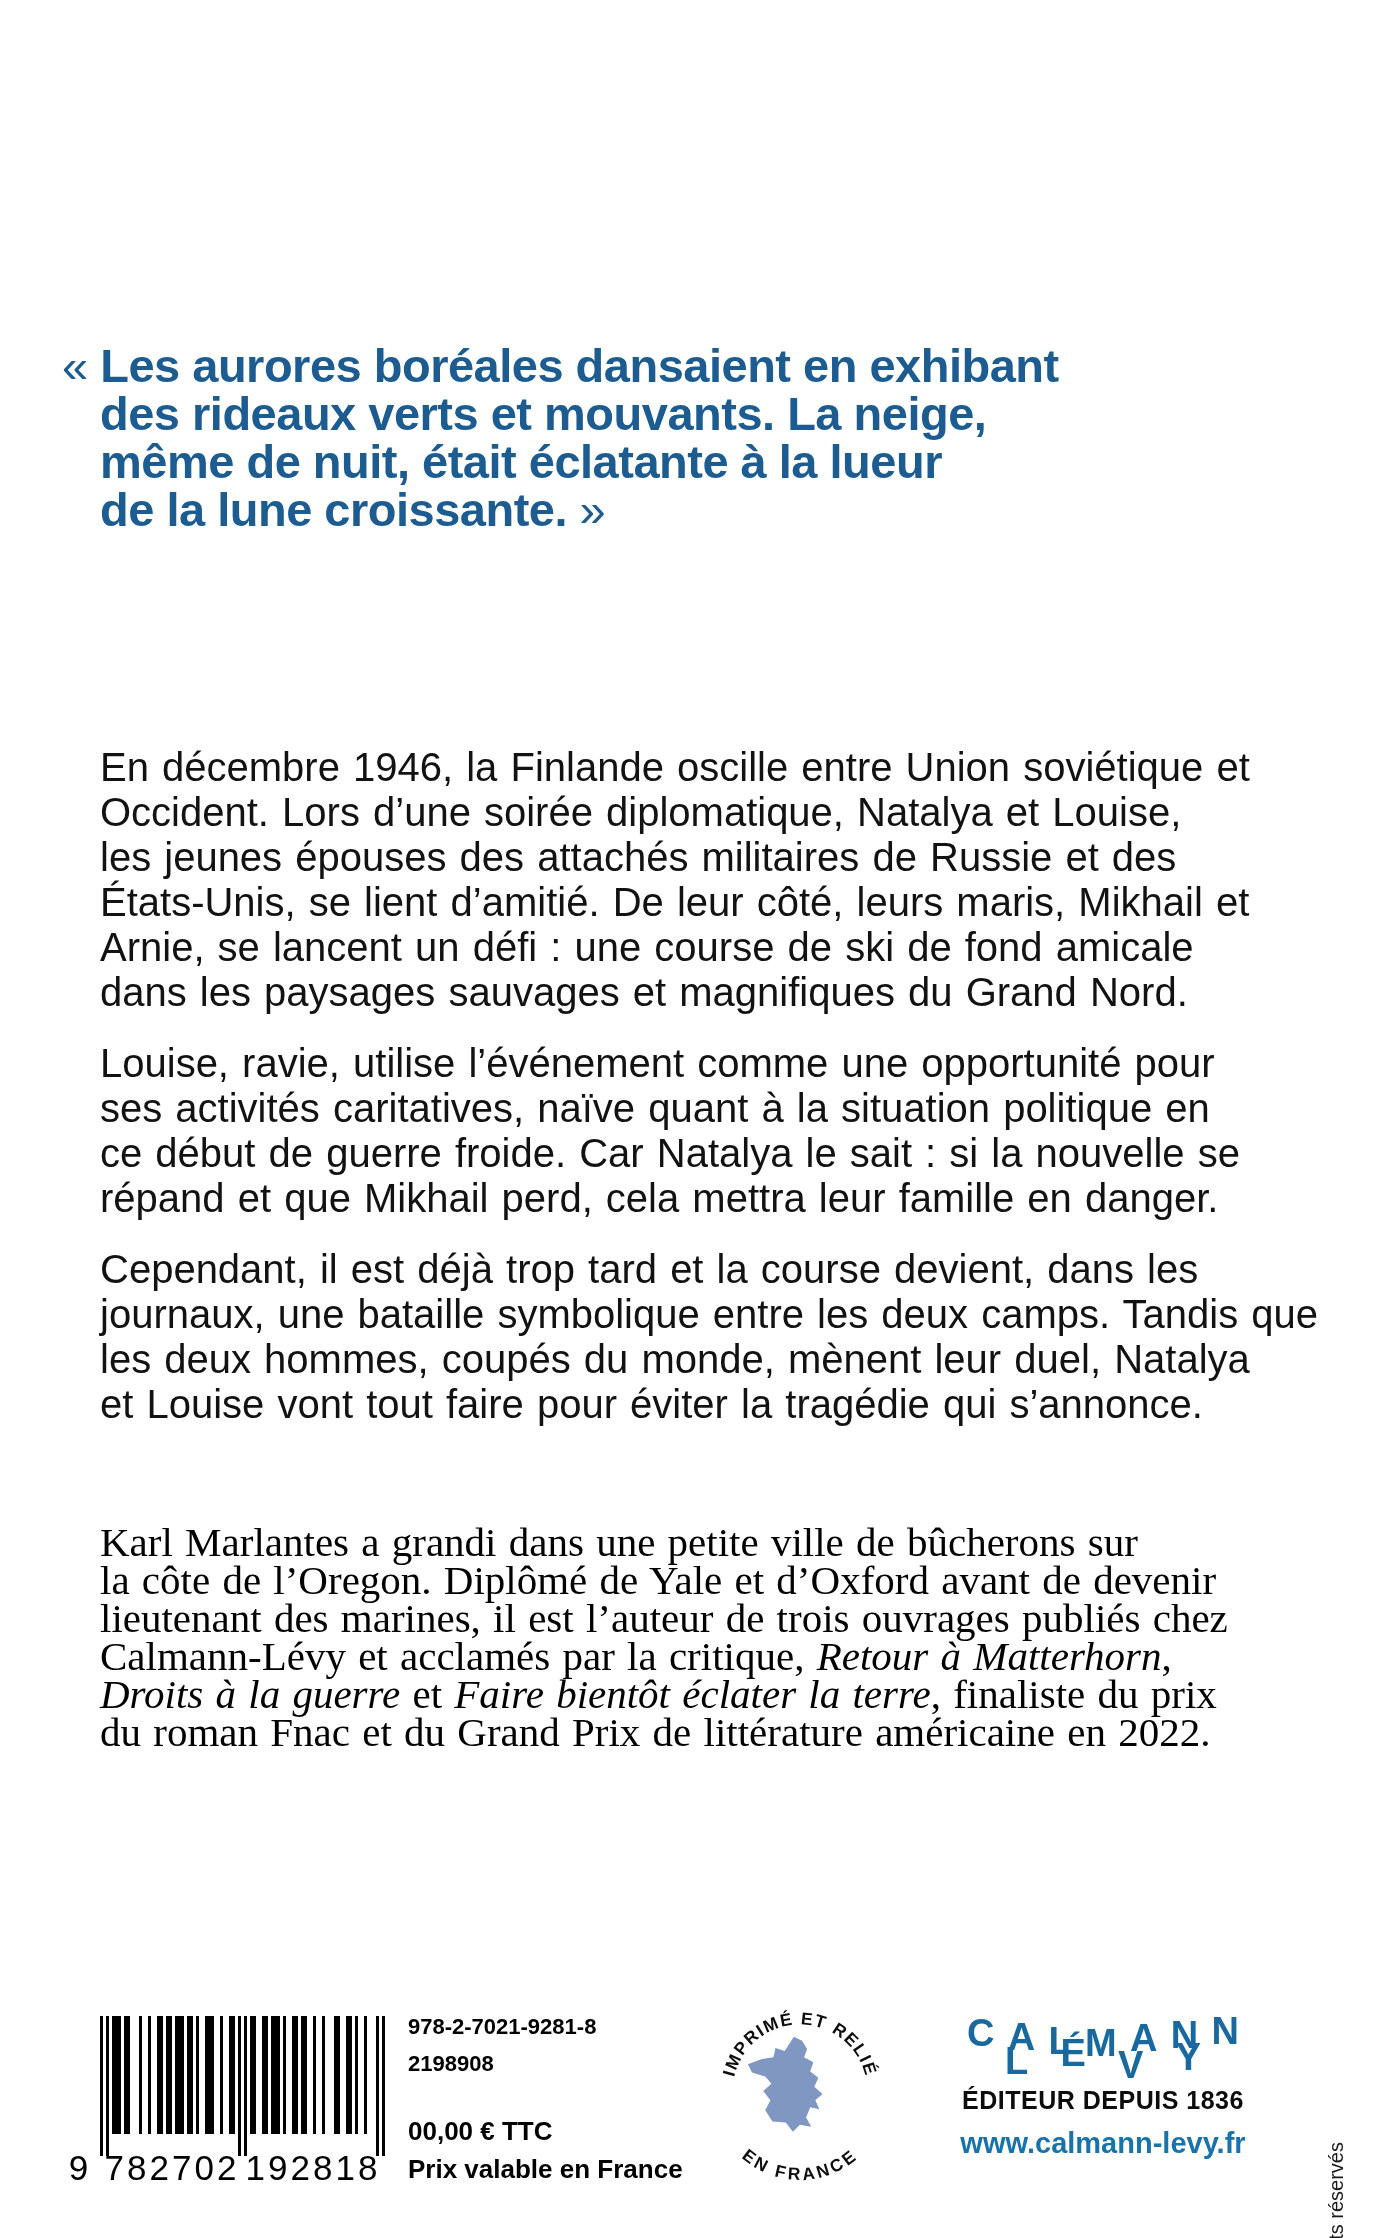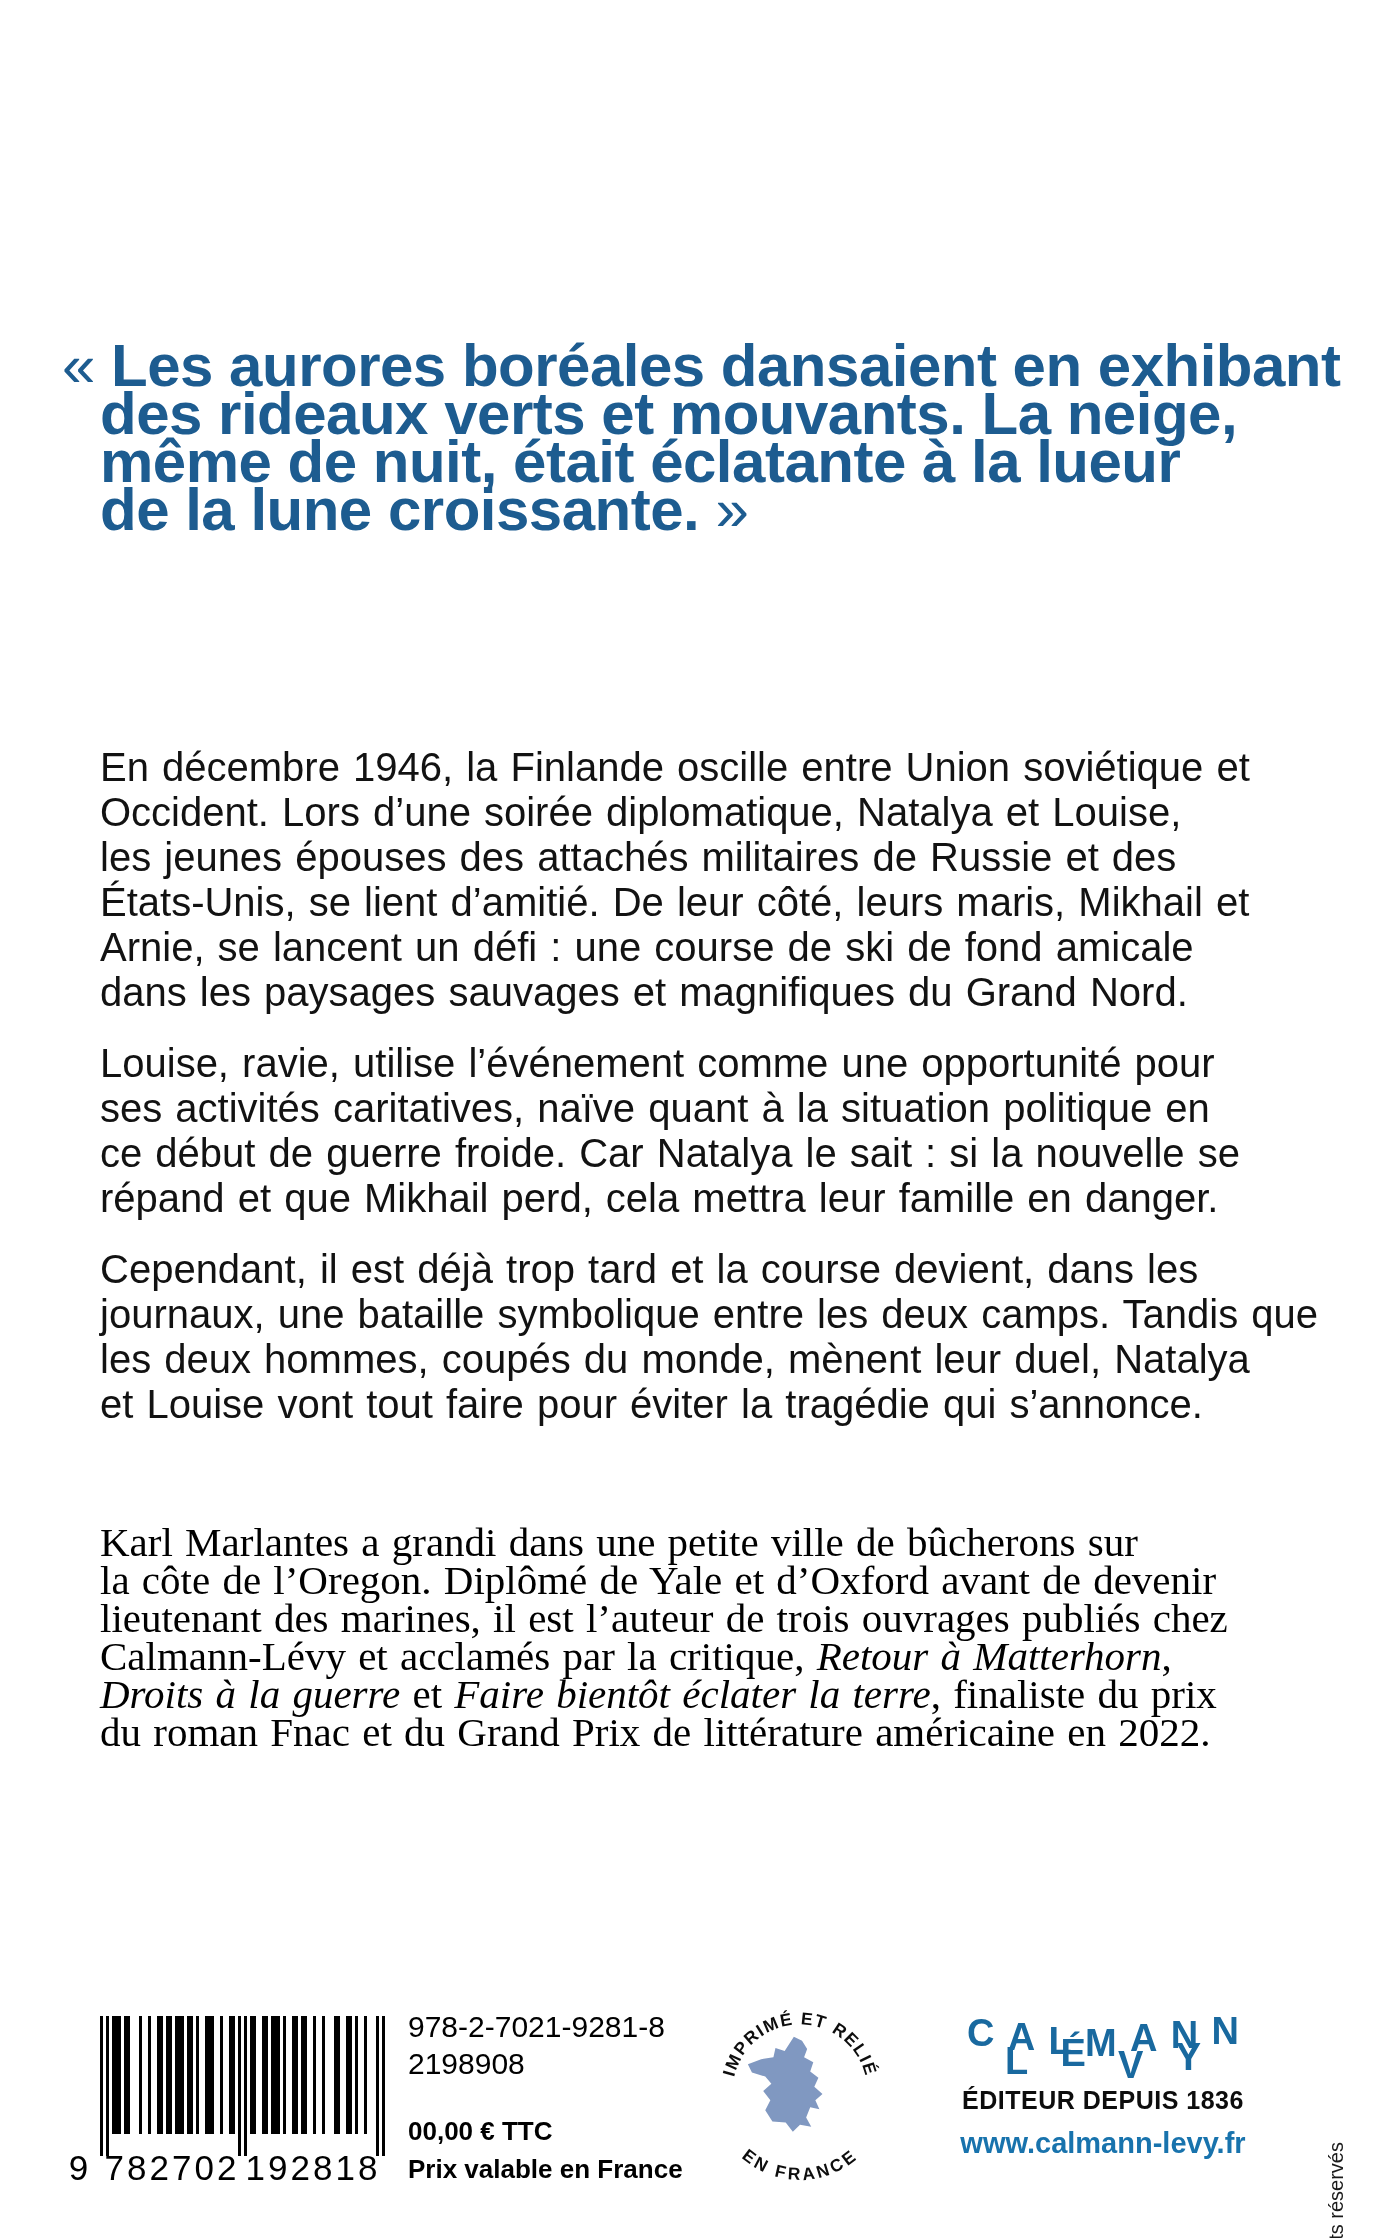--- a/index.html
+++ b/index.html
@@ -2,39 +2,39 @@
 <html><head>
 <meta charset="utf-8">
 <style>
   html,body{margin:0;padding:0;background:#888;}
   .page{position:relative;width:1400px;height:2238px;background:#ffffff;margin:0 auto;overflow:hidden;
         font-family:"Liberation Sans",sans-serif;}
   .line{white-space:nowrap;}
 
   
   .quote{position:absolute;left:100px;top:342px;color:#1d5c90;font-weight:700;
-         font-size:60px;letter-spacing:-0.5px;}
+         font-size:47px;letter-spacing:-0.5px;}
   .quote .line{height:48px;line-height:48px;}
   .quote .line:first-child{text-indent:-38px;}
   .gmark{font-weight:400;}
 
   
   .synopsis{position:absolute;left:100px;top:745px;color:#121212;font-size:40px;word-spacing:2px;}
   .synopsis .para + .para{margin-top:26px;}
   .synopsis .line{height:45px;line-height:45px;}
 
   
   .bio{position:absolute;left:100px;top:1523px;color:#000;
        font-family:"Liberation Serif",serif;font-size:41px;word-spacing:2px;}
   .bio .line{height:38px;line-height:38px;}
   .bio em{font-style:italic;}
 
   
   .barcode{position:absolute;left:70px;top:2012px;}
-  .isbn-block{position:absolute;left:408px;top:2008px;color:#000;font-weight:400;font-size:30px;}
+  .isbn-block{position:absolute;left:408px;top:2008px;color:#000;font-weight:700;font-size:22px;}
   .isbn-block .line{height:37px;line-height:37px;}
   .price-block{position:absolute;left:408px;top:2112px;color:#000;font-weight:700;font-size:26px;}
   .price-block .line{height:38px;line-height:38px;}
 
   .stamp{position:absolute;left:708px;top:2002px;}
 
   .publisher{position:absolute;left:948px;top:2012px;width:310px;text-align:center;}
   .row-c,.row-l{display:flex;color:#19699f;font-weight:700;font-size:38px;line-height:38px;}
   .row-c{justify-content:space-between;width:272px;margin:0 auto;}
   .row-l{justify-content:space-between;width:196px;margin:-16px auto 0;}

